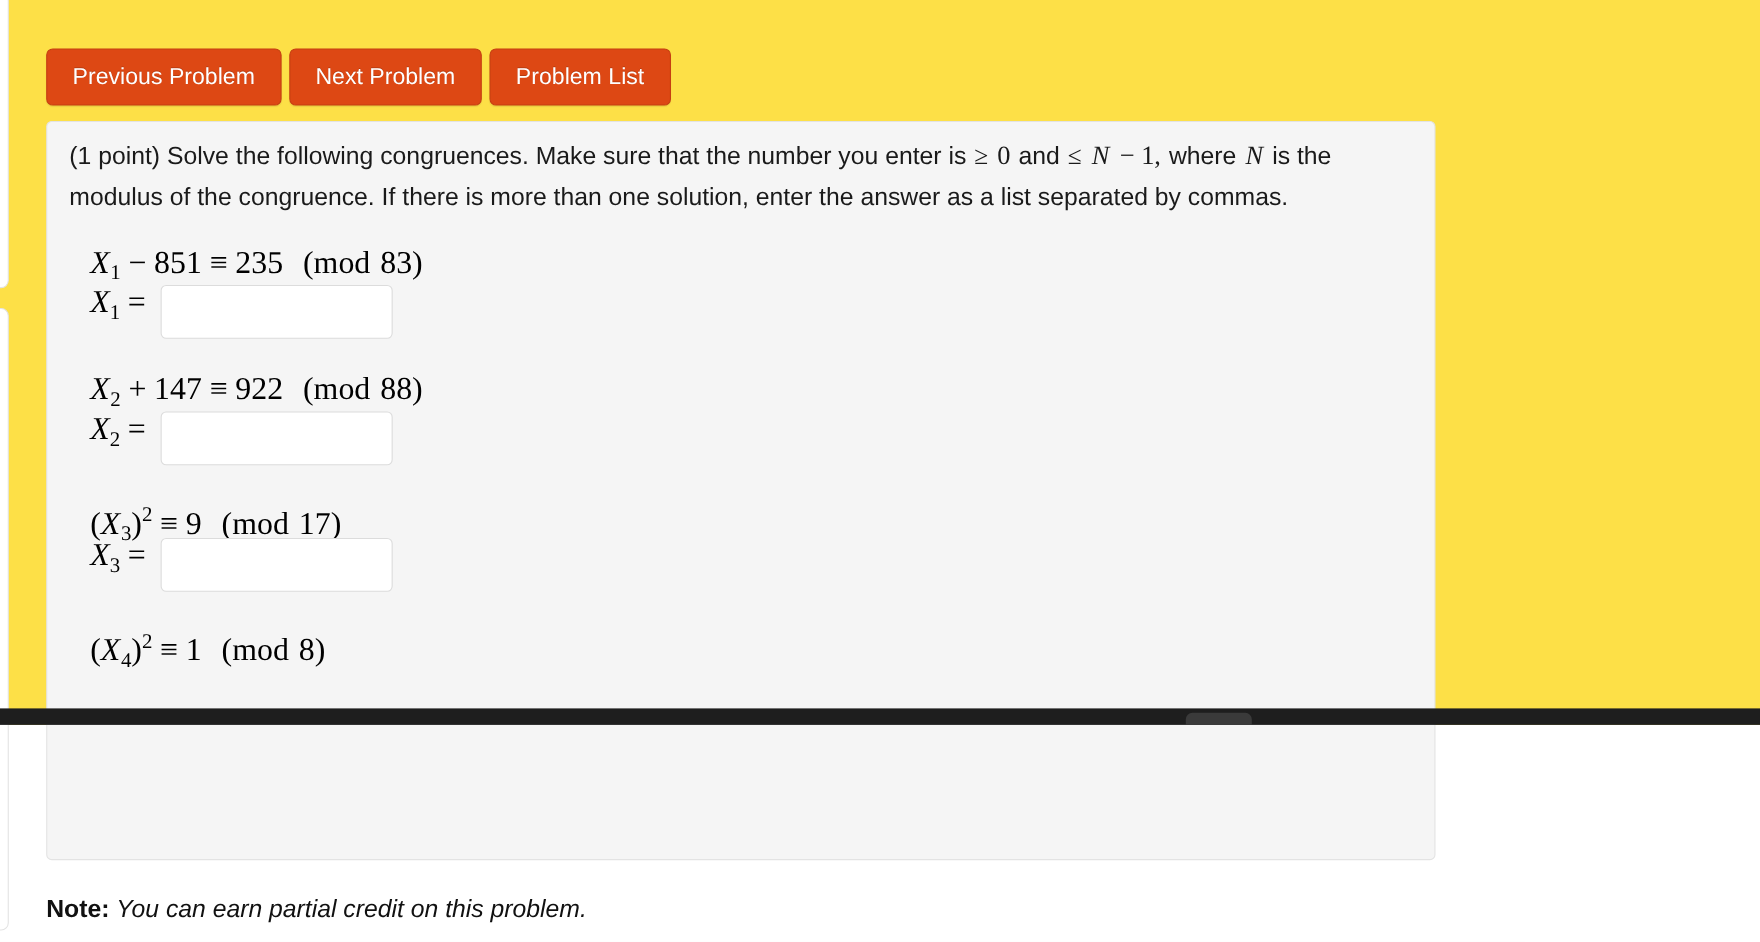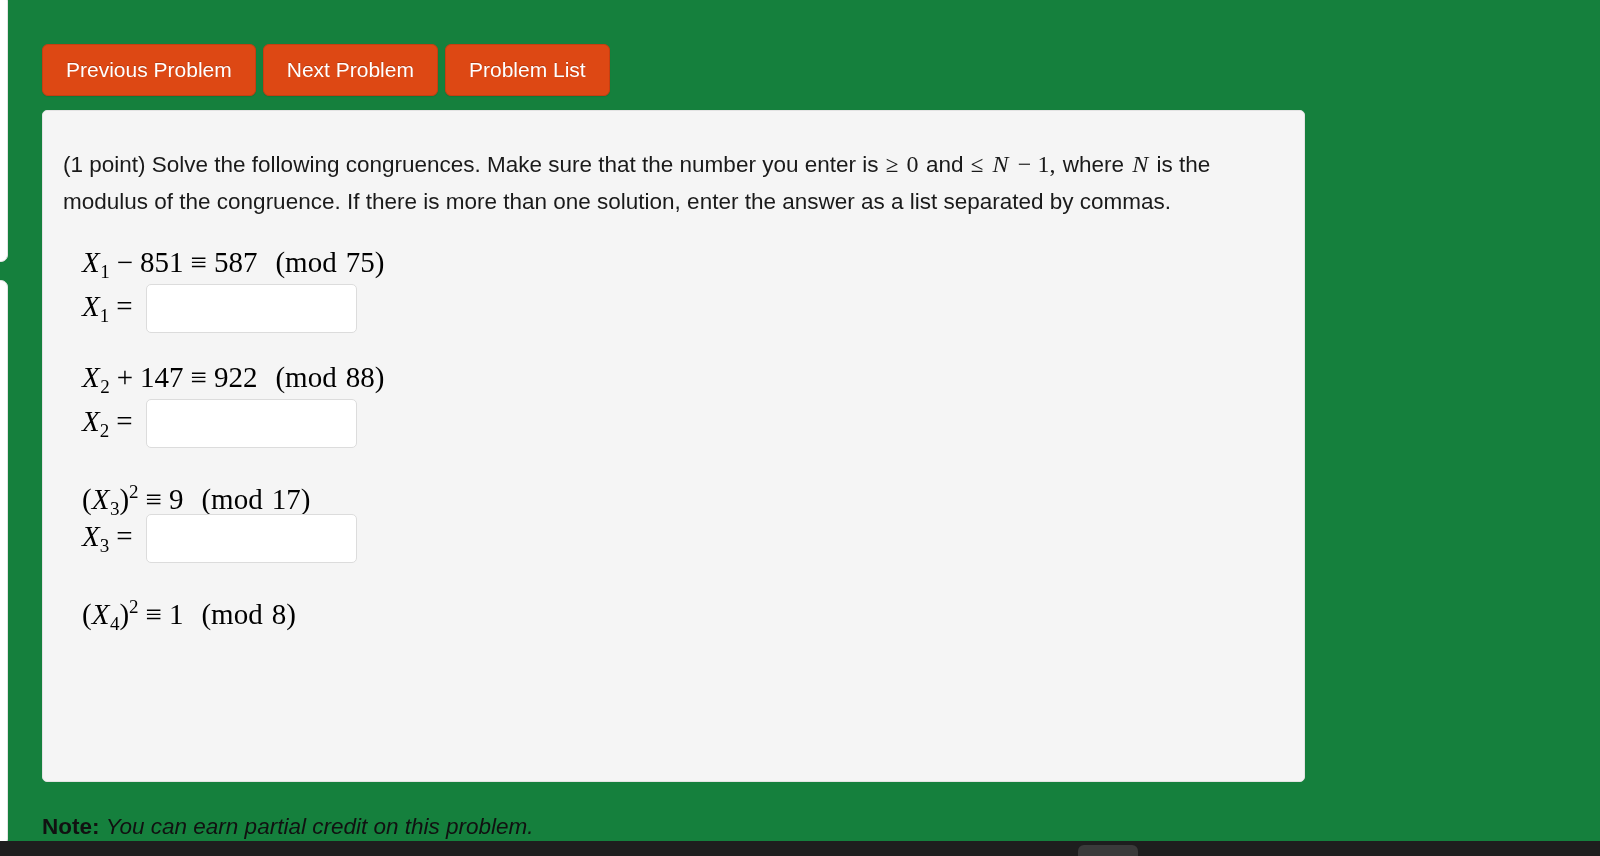--- a/index.html
+++ b/index.html
@@ -9,22 +9,22 @@
     width: 1600px;
     height: 856px;
     overflow: hidden;
     background: #ffffff;
     font-family: "Liberation Sans", sans-serif;
   }
 
   #root {
     position: relative;
     width: 1600px;
-    height: 856px;
-    background: #15803d;
+    height: 659px;
+    background: #fde047;
   }
 
   
   .edge-panel {
     position: absolute;
     left: -14px;
     width: 22px;
     background: #ffffff;
     border: 1px solid #e3e3e3;
     border-radius: 7px;
@@ -61,21 +61,21 @@
   .problem-panel {
     position: absolute;
     left: 42px;
     top: 110px;
     width: 1263px;
     height: 672px;
     background: #f5f5f5;
     border: 1px solid #e3e3e3;
     border-radius: 5px;
     box-sizing: border-box;
-    padding: 35px 22px 0 20px;
+    padding: 13px 22px 0 20px;
   }
 
   .statement {
     font-family: "Liberation Sans", sans-serif;
     font-size: 22.5px;
     line-height: 36.5px;
     color: #1a1a1a;
     max-width: 1190px;
   }
   .mathvar {
@@ -136,21 +136,20 @@
   }
   .eq-line .num { font-style: normal; }
   .eq-line .modpart {
     font-style: normal;
     padding-left: 18px;
   }
   .eq-line .modword { padding-right: 9px; }
 
   .answer-line {
     display: flex;
-    align-items: center;
     height: 52px;
     padding-left: 19px;
   }
   .answer-label {
     font-family: "Liberation Serif", serif;
     font-size: 29px;
     font-style: italic;
     color: #000000;
     white-space: nowrap;
     padding-right: 13px;
@@ -238,21 +237,21 @@
       <span>where</span>
       <span class="mathvar">N</span>
       <span>is the modulus of the congruence. If there is more than one solution, enter the answer as a list</span>
       <span>separated by commas.</span>
     </div>
 
     <div class="congruence-list">
 
       <div class="congruence-block">
         <div class="eq-line">
-          <span class="var">X</span><span class="sub">1</span><span class="op">−</span><span class="num">851</span><span class="op">≡</span><span class="num">587</span><span class="modpart"><span class="modword">(mod</span><span>75)</span></span>
+          <span class="var">X</span><span class="sub">1</span><span class="op">−</span><span class="num">851</span><span class="op">≡</span><span class="num">235</span><span class="modpart"><span class="modword">(mod</span><span>83)</span></span>
         </div>
         <div class="answer-line">
           <span class="answer-label"><span>X</span><span class="sub">1</span><span class="eqsign">=</span></span>
           <input class="answer-input" type="text" value="" placeholder="" style="">
         </div>
       </div>
 
       <div class="congruence-block">
         <div class="eq-line">
           <span class="var">X</span><span class="sub">2</span><span class="op">+</span><span class="num">147</span><span class="op">≡</span><span class="num">922</span><span class="modpart"><span class="modword">(mod</span><span>88)</span></span>

